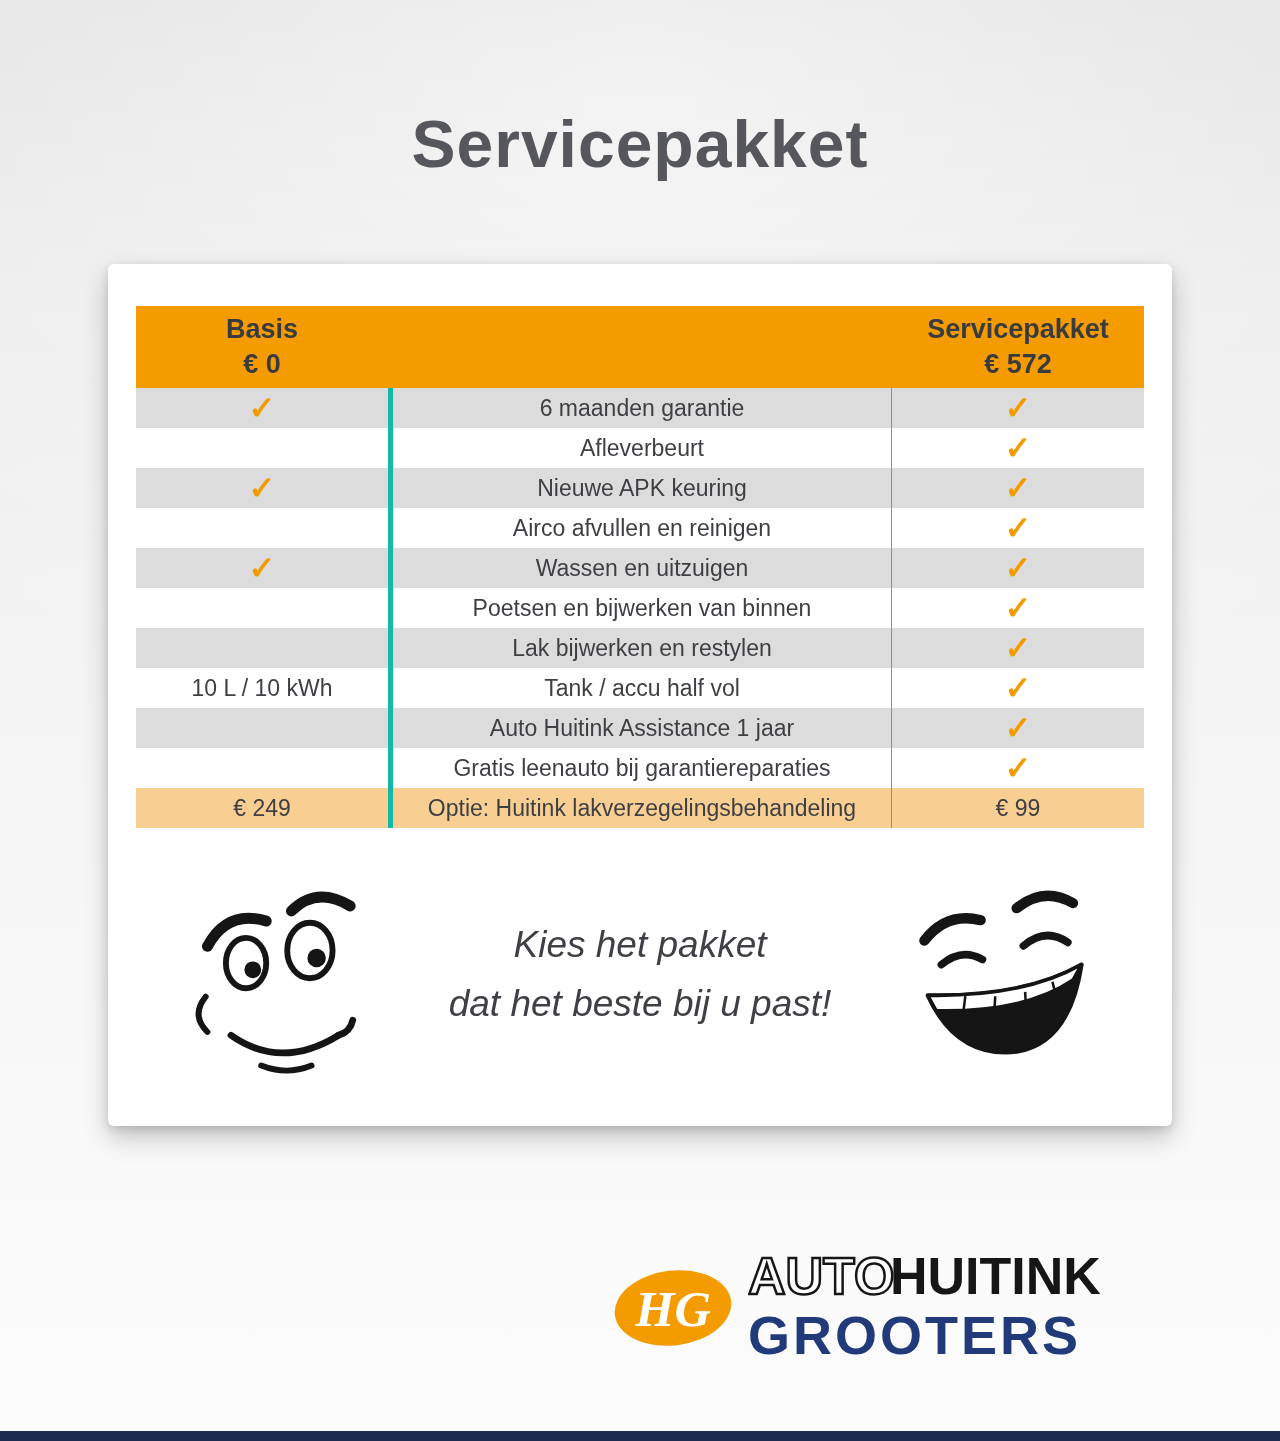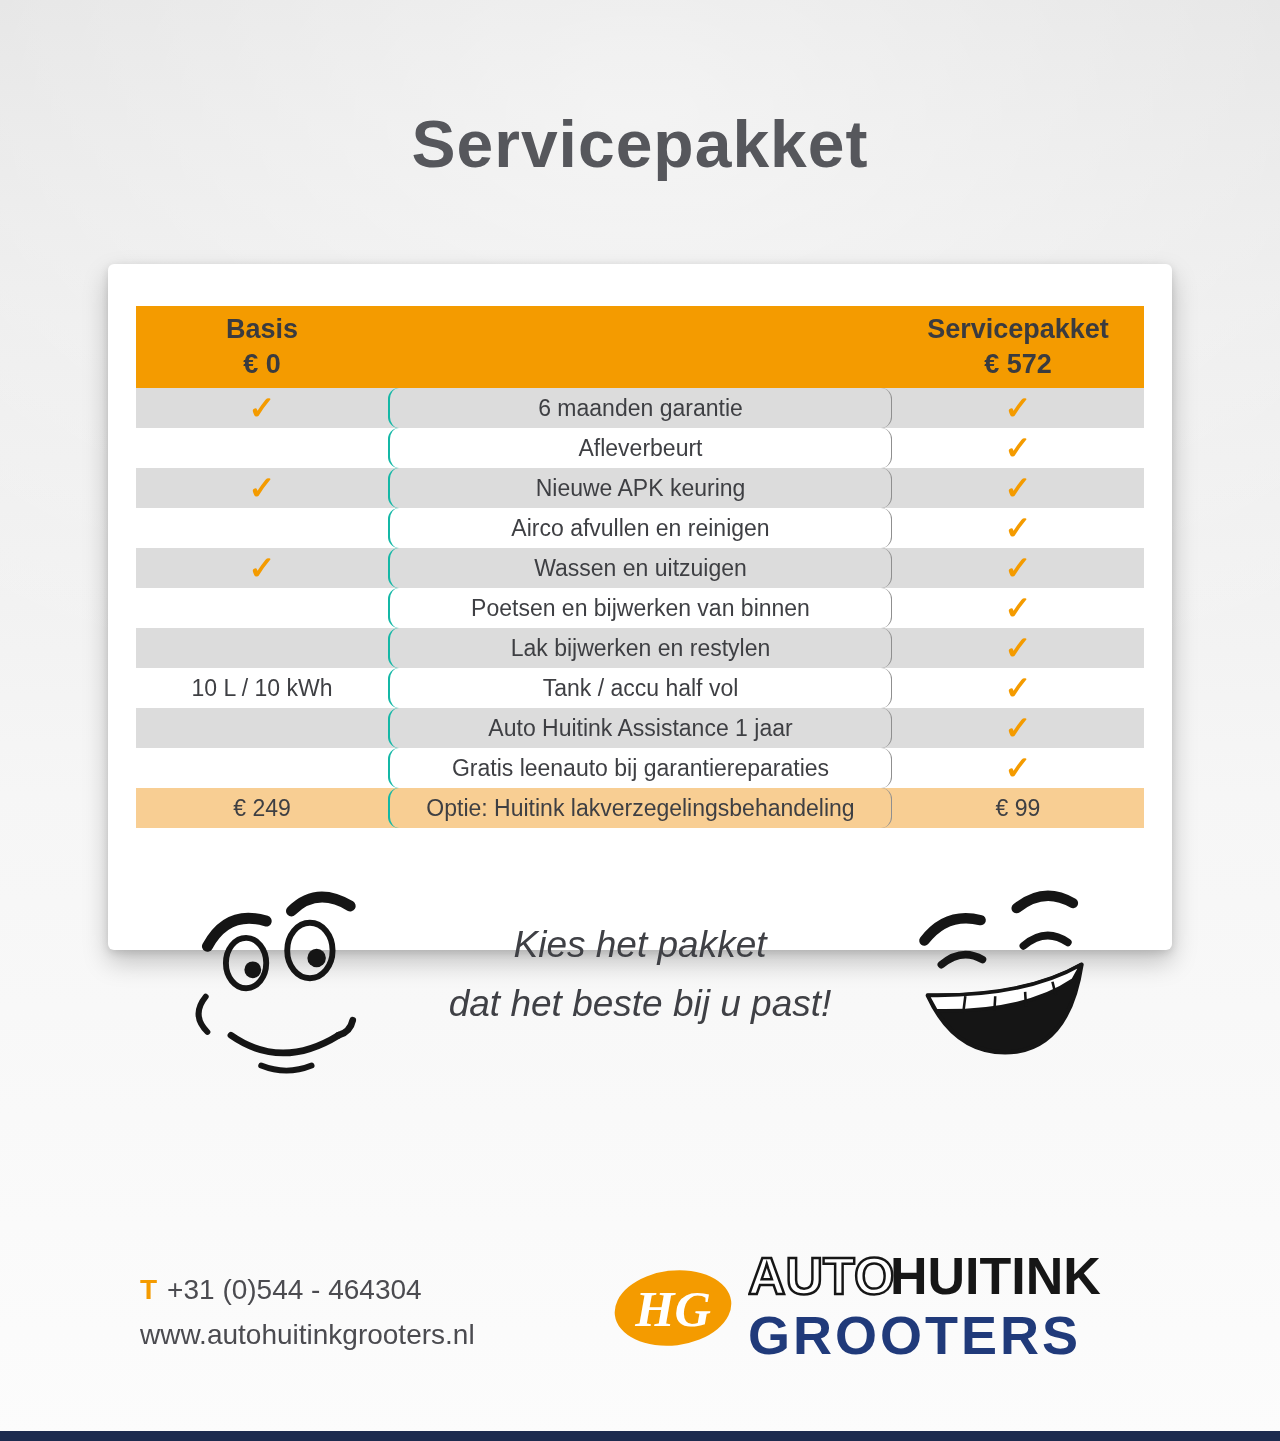--- a/index.html
+++ b/index.html
@@ -21,36 +21,36 @@
     background:
       radial-gradient(ellipse 130% 70% at 50% 8%, rgba(255,255,255,.55), rgba(255,255,255,0) 65%),
       linear-gradient(180deg,#e1e1e1 0%,#ececec 22%,#f6f6f6 55%,#fcfcfc 100%);
   }
   .page-title{
     position:absolute;top:106px;left:0;width:100%;margin:0;
     text-align:center;font-size:66px;font-weight:bold;letter-spacing:1px;
     color:#56575C;
   }
   .card{
-    position:absolute;left:108px;top:264px;width:1064px;height:686px;
+    position:absolute;left:108px;top:264px;width:1064px;height:862px;
     background:#ffffff;border-radius:6px;
     box-shadow:0 12px 26px rgba(0,0,0,.22), 0 3px 8px rgba(0,0,0,.12);
   }
   .table{position:absolute;left:28px;right:28px;top:42px;}
   .thead{display:flex;height:82px;background:var(--orange);}
   .th{display:flex;flex-direction:column;justify-content:center;align-items:center;
       font-weight:bold;font-size:27px;line-height:1.3;color:#3A3B3F;}
   .w25{width:25%;} .w50{width:50%;}
   .row{display:flex;height:40px;background:#ffffff;}
   .row.gray{background:var(--row-gray);}
   .row.highlight{background:var(--highlight);justify-content:flex-end;}
   .cell{display:flex;align-items:center;justify-content:center;
         font-size:23px;color:var(--text);white-space:nowrap;}
   .cell.basis{width:25%;}
-  .cell.feature{width:50%;border-left:2px solid #14b8a6;border-right:1px solid #8F8F8F;border-radius:11px;}
+  .cell.feature{width:50%;border-left:5px solid #14b8a6;border-right:1px solid #8F8F8F;}
   .cell.service{width:25%;}
   .cell.check{color:var(--orange);font-size:32px;font-weight:bold;}
   .tagline-area{
     position:absolute;left:28px;right:28px;top:588px;height:244px;
     display:flex;align-items:center;justify-content:space-between;padding:0 42px;
   }
   .face{width:205px;height:210px;flex:0 0 auto;}
   .tagline{flex:1;text-align:center;margin:0 10px;}
   .tagline p{margin:5px;font-style:italic;font-size:37px;line-height:1.45;color:#3F4045;}
   .contact{
@@ -191,26 +191,20 @@
           <path d="M80 141 L78 157"></path>
           <path d="M115 141 L114 158"></path>
           <path d="M150 136 L151 153"></path>
           <path d="M182 124 L186 140"></path>
         </g>
       </svg>
 
     </div>
   </div>
 
-  <div class="contact">
-    <div>
-      <span class="t-label">T</span><span>+31 (0)544 - 464304</span>
-    </div>
-    <div>www.autohuitinkgrooters.nl</div>
-  </div>
 
   <div class="logo">
     <svg width="122" height="86" viewBox="0 0 150 104" aria-hidden="true">
       <ellipse cx="75" cy="52" rx="72" ry="46" fill="#F49B00" transform="rotate(-7 75 52)"></ellipse>
       <text x="75" y="74" text-anchor="middle" font-family="Liberation Serif, serif" font-size="62" font-style="italic" font-weight="bold" fill="#ffffff">HG</text>
     </svg>
     <svg width="400" height="112" viewBox="0 0 400 112" aria-hidden="true">
       <text x="0" y="42" font-family="Liberation Sans, sans-serif" font-size="52" font-weight="bold" fill="#ffffff" stroke="#161616" stroke-width="2.5">AUTO</text>
       <text x="142" y="42" font-family="Liberation Sans, sans-serif" font-size="52" font-weight="bold" fill="#161616">HUITINK</text>
       <text x="0" y="102" font-family="Liberation Sans, sans-serif" font-size="54" font-weight="bold" fill="#203A7A" letter-spacing="3">GROOTERS</text>

